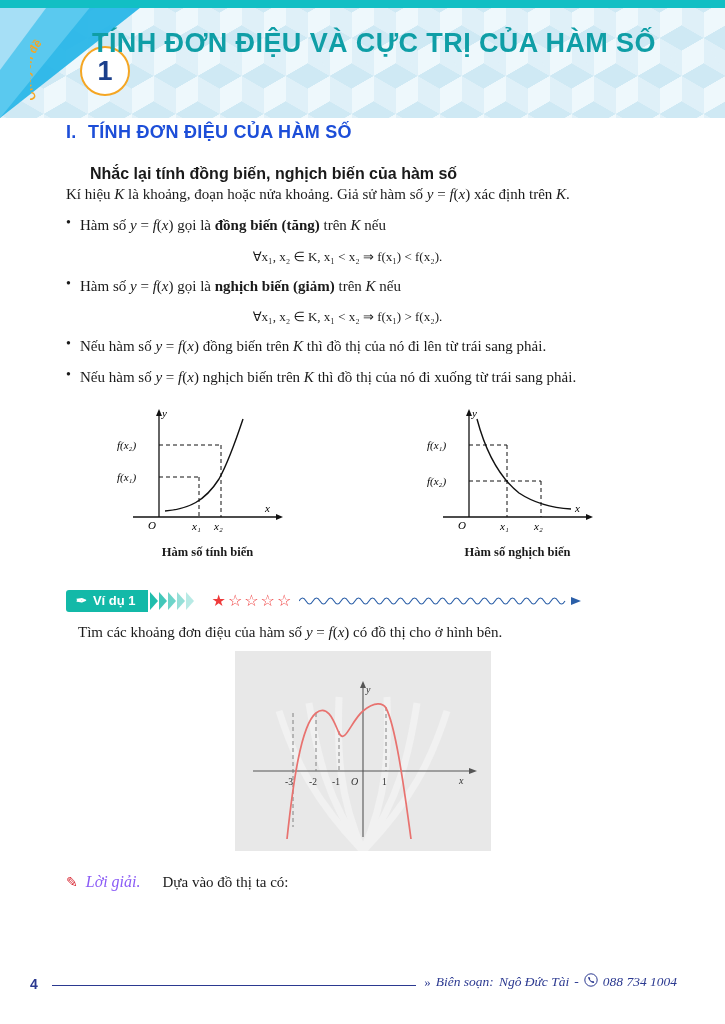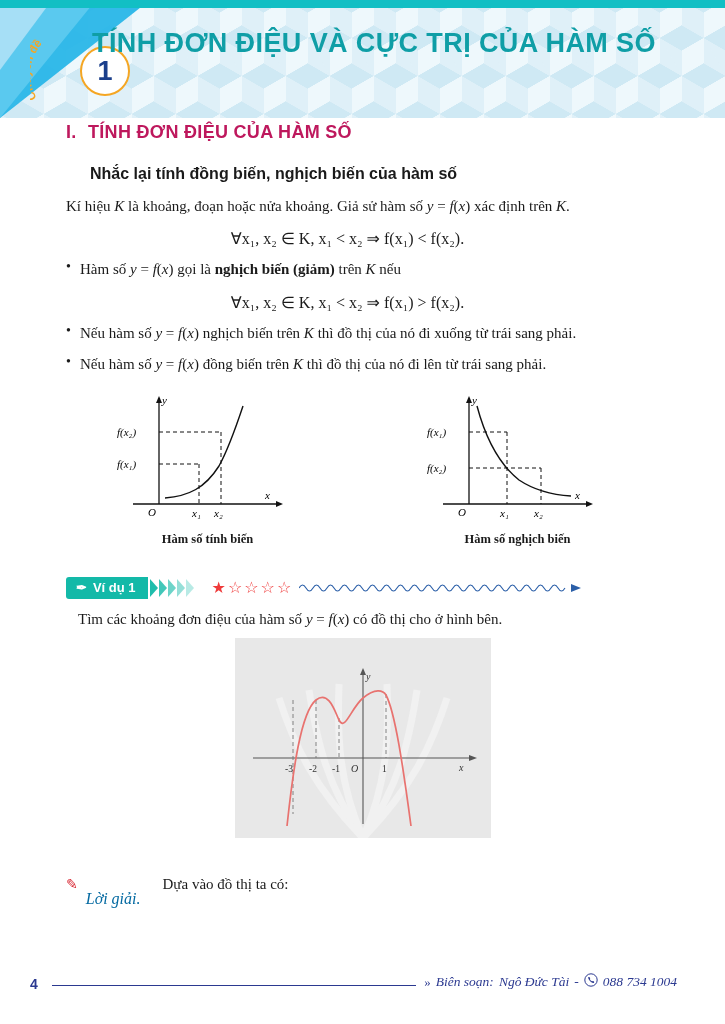--- a/index.html
+++ b/index.html
@@ -96,36 +96,36 @@
     position: absolute;
     top: 118px; left: 0;
     width: 725px;
   }
   .section-heading {
     margin: 0 0 0 66px;
     padding-top: 4px;
     font-family: "Liberation Sans", sans-serif;
     font-weight: bold;
     font-size: 18px;
-    color: #be185d;
+    color: #1d4ed8;
     letter-spacing: 0.3px;
   }
   .section-heading .num {
     display: inline-block;
     width: 22px;
   }
   .subheading {
     margin: 22px 0 0 90px;
     font-family: "Liberation Sans", sans-serif;
     font-weight: bold;
     font-size: 16px;
     color: #1a1a1a;
   }
   .body-text {
-    margin: 13px 0 0 66px;
+    margin: 1px 0 0 66px;
     width: 600px;
     font-size: 15px;
     line-height: 1.35;
   }
   .bullet {
     margin: 11px 0 0 66px;
     width: 610px;
     font-size: 15px;
     line-height: 1.35;
     position: relative;
@@ -133,21 +133,21 @@
   }
   .bullet::before {
     content: "•";
     position: absolute;
     left: 0; top: -1px;
     font-size: 14px;
   }
   .centered-math {
     margin: 13px 0 0 0;
     text-align: center;
-    font-size: 16px;
+    font-size: 13px;
     padding-right: 30px;
   }
   .mi { font-style: italic; }
   .bold-in { font-family: "Liberation Serif", serif; font-weight: bold; }
 
   
   .graph-row {
     margin-top: 18px;
     display: flex;
     justify-content: center;
@@ -213,25 +213,24 @@
   }
 
   .loigiai {
     margin: 22px 0 0 66px;
     display: flex;
     align-items: center;
     gap: 8px;
     font-size: 15px;
   }
   .loigiai-label {
-    color: #0369a1;
+    color: #8b5cf6;
     font-family: "Liberation Serif", serif;
     font-style: italic;
     font-size: 16px;
-    margin-top: 30px;
   }
   .pen-icon { color: #d71f2b; font-size: 14px; }
 
   
   .footer {
     position: absolute;
     bottom: 18px; left: 0;
     width: 725px;
     height: 34px;
   }
@@ -297,32 +296,35 @@
   <div class="section-heading">
     <span class="num">I.</span><span>TÍNH ĐƠN ĐIỆU CỦA HÀM SỐ</span>
   </div>
 
   <div class="subheading">Nhắc lại tính đồng biến, nghịch biến của hàm số</div>
 
   <div class="body-text">
     Kí hiệu <span class="mi">K</span> là khoảng, đoạn hoặc nửa khoảng. Giả sử hàm số <span class="mi">y</span> = <span class="mi">f</span>(<span class="mi">x</span>) xác định trên <span class="mi">K</span>.
   </div>
 
+  <div class="bullet">
+    Hàm số <span class="mi">y</span> = <span class="mi">f</span>(<span class="mi">x</span>) gọi là <span class="bold-in">đồng biến (tăng)</span> trên <span class="mi">K</span> nếu
+  </div>
   <div class="centered-math">∀x₁, x₂ ∈ K, x₁ &lt; x₂ ⇒ f(x₁) &lt; f(x₂).</div>
 
   <div class="bullet">
     Hàm số <span class="mi">y</span> = <span class="mi">f</span>(<span class="mi">x</span>) gọi là <span class="bold-in">nghịch biến (giảm)</span> trên <span class="mi">K</span> nếu
   </div>
   <div class="centered-math">∀x₁, x₂ ∈ K, x₁ &lt; x₂ ⇒ f(x₁) &gt; f(x₂).</div>
 
   <div class="bullet">
+    Nếu hàm số <span class="mi">y</span> = <span class="mi">f</span>(<span class="mi">x</span>) đồng biến trên <span class="mi">K</span> thì đồ thị của nó đi lên từ trái sang phải.
+  </div>
+  <div class="bullet">
     Nếu hàm số <span class="mi">y</span> = <span class="mi">f</span>(<span class="mi">x</span>) nghịch biến trên <span class="mi">K</span> thì đồ thị của nó đi xuống từ trái sang phải.
-  </div>
-  <div class="bullet">
-    Nếu hàm số <span class="mi">y</span> = <span class="mi">f</span>(<span class="mi">x</span>) đồng biến trên <span class="mi">K</span> thì đồ thị của nó đi lên từ trái sang phải.
   </div>
 
   <div class="graph-row">
 
     <div class="graph-box">
       <svg viewBox="0 0 230 130" width="230" height="130">
 
         <line x1="66" y1="8" x2="66" y2="112" stroke="#111" stroke-width="1.3"></line>
         <polygon points="66,4 63,11 69,11" fill="#111"></polygon>
         <line x1="40" y1="112" x2="186" y2="112" stroke="#111" stroke-width="1.3"></line>

